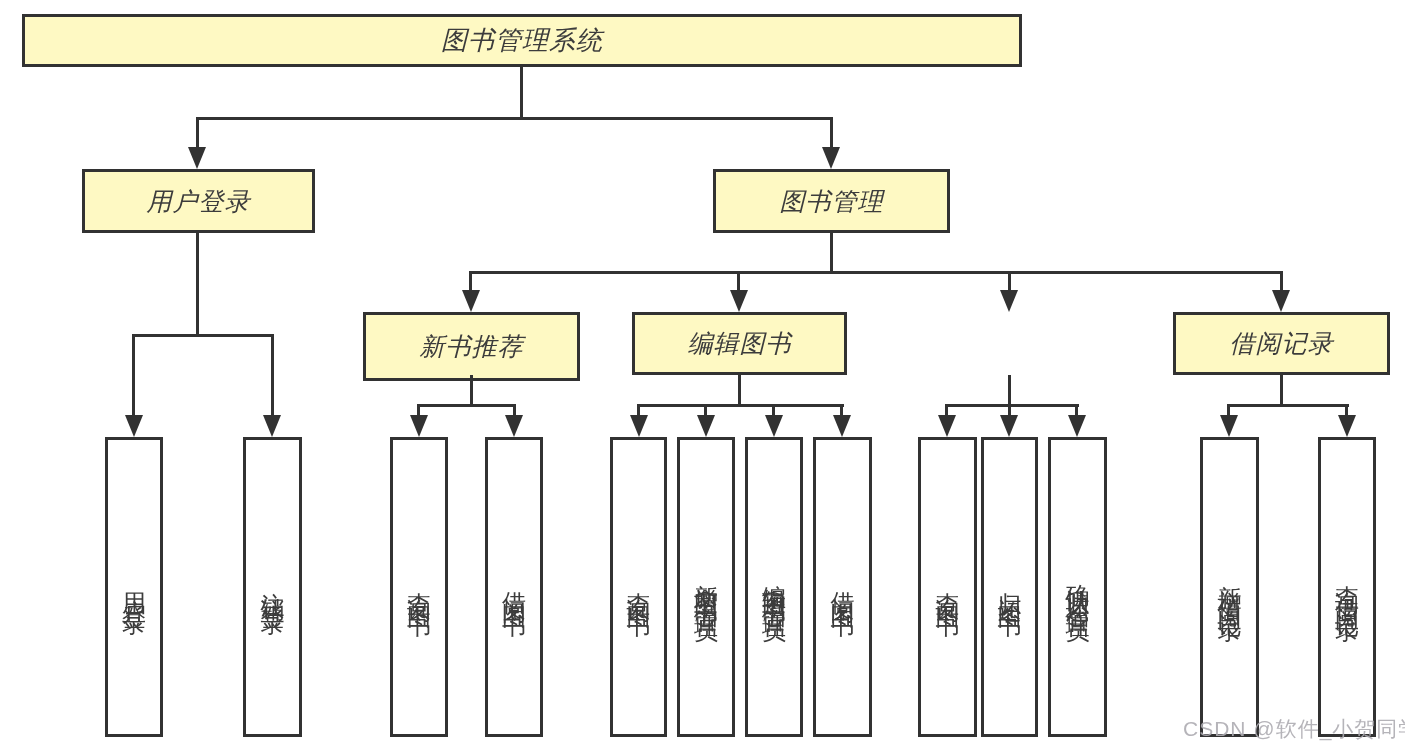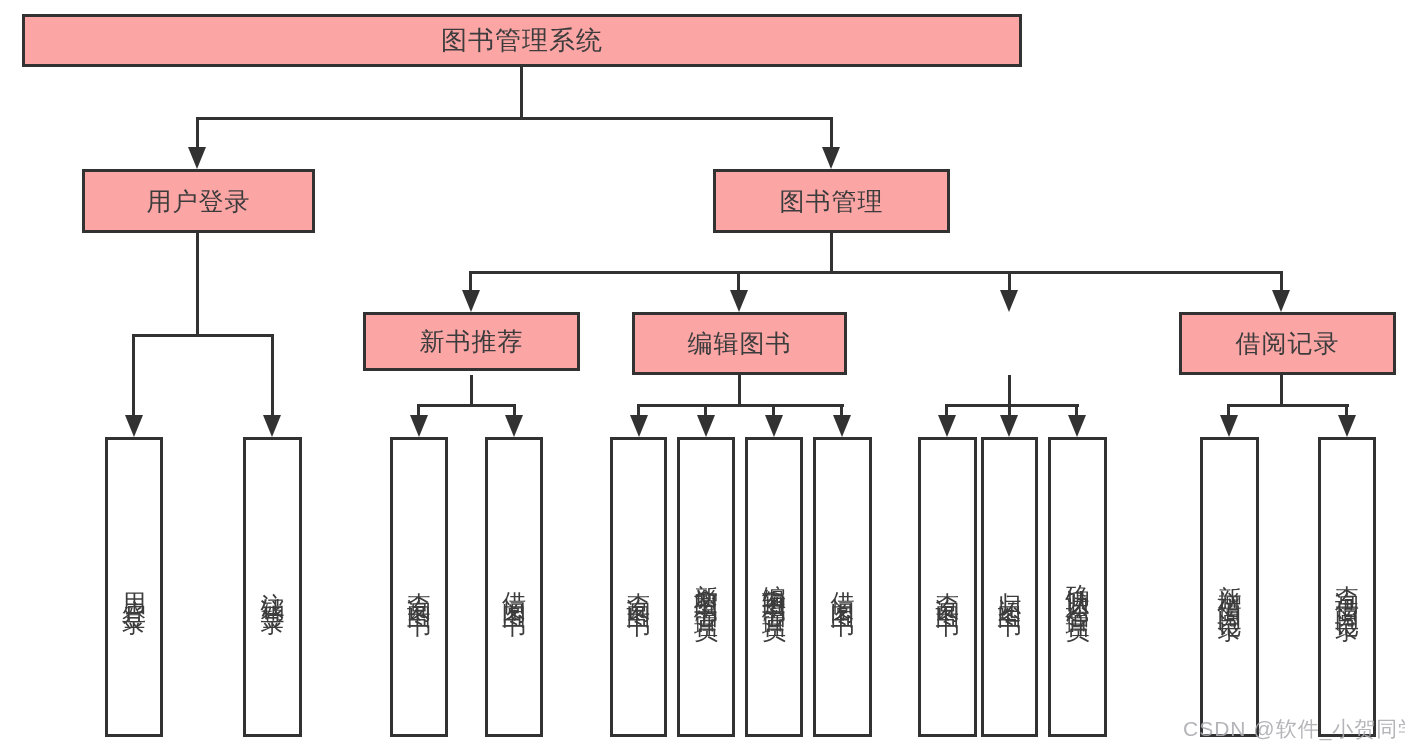--- a/index.html
+++ b/index.html
@@ -3,28 +3,29 @@
 <meta charset="utf-8">
 <style>
   html,body{margin:0;padding:0;background:#ffffff;}
   body{font-family:"Liberation Sans","DejaVu Sans",sans-serif;}
   #canvas{position:relative;width:1405px;height:747px;background:#ffffff;overflow:hidden;}
 
   .node{
     position:absolute;
     box-sizing:border-box;
     border:3px solid #323232;
-    background:#fca5a5;
+    background:#fef9c3;
     display:flex;
     align-items:center;
     justify-content:center;
     color:#3c3c3c;
     font-size:25px;
     letter-spacing:1px;
     white-space:nowrap;
+    font-style:italic;
   }
   .node.rootbox{font-size:26px;}
 
   .leaf{
     position:absolute;
     box-sizing:border-box;
     border:3px solid #323232;
     background:#ffffff;
     top:437px;
     height:300px;
@@ -87,23 +88,23 @@
   <div class="hline" style="left:470px;top:271px;width:813px;"></div>
   <div class="vline" style="left:469px;top:271px;height:24px;"></div>
   <div class="ahead" style="left:462px;top:290px;"></div>
   <div class="vline" style="left:737px;top:271px;height:24px;"></div>
   <div class="ahead" style="left:730px;top:290px;"></div>
   <div class="vline" style="left:1008px;top:271px;height:24px;"></div>
   <div class="ahead" style="left:1000px;top:290px;"></div>
   <div class="vline" style="left:1280px;top:271px;height:24px;"></div>
   <div class="ahead" style="left:1272px;top:290px;"></div>
 
-  <div class="node" style="left:363px;top:312px;width:217px;height:59px;">新书推荐</div>
+  <div class="node" style="left:363px;top:312px;width:217px;height:69px;">新书推荐</div>
   <div class="node" style="left:632px;top:312px;width:215px;height:63px;">编辑图书</div>
-  <div class="node" style="left:1173px;top:312px;width:217px;height:63px;margin-left:6px;">借阅记录</div>
+  <div class="node" style="left:1173px;top:312px;width:217px;height:63px;">借阅记录</div>
 
   <div class="vline" style="left:470px;top:375px;height:31px;"></div>
   <div class="hline" style="left:418px;top:404px;width:98px;"></div>
   <div class="vline" style="left:417px;top:404px;height:16px;"></div>
   <div class="ahead" style="left:410px;top:415px;"></div>
   <div class="vline" style="left:513px;top:404px;height:16px;"></div>
   <div class="ahead" style="left:505px;top:415px;"></div>
 
   <div class="vline" style="left:738px;top:375px;height:31px;"></div>
   <div class="hline" style="left:637px;top:404px;width:207px;"></div>

